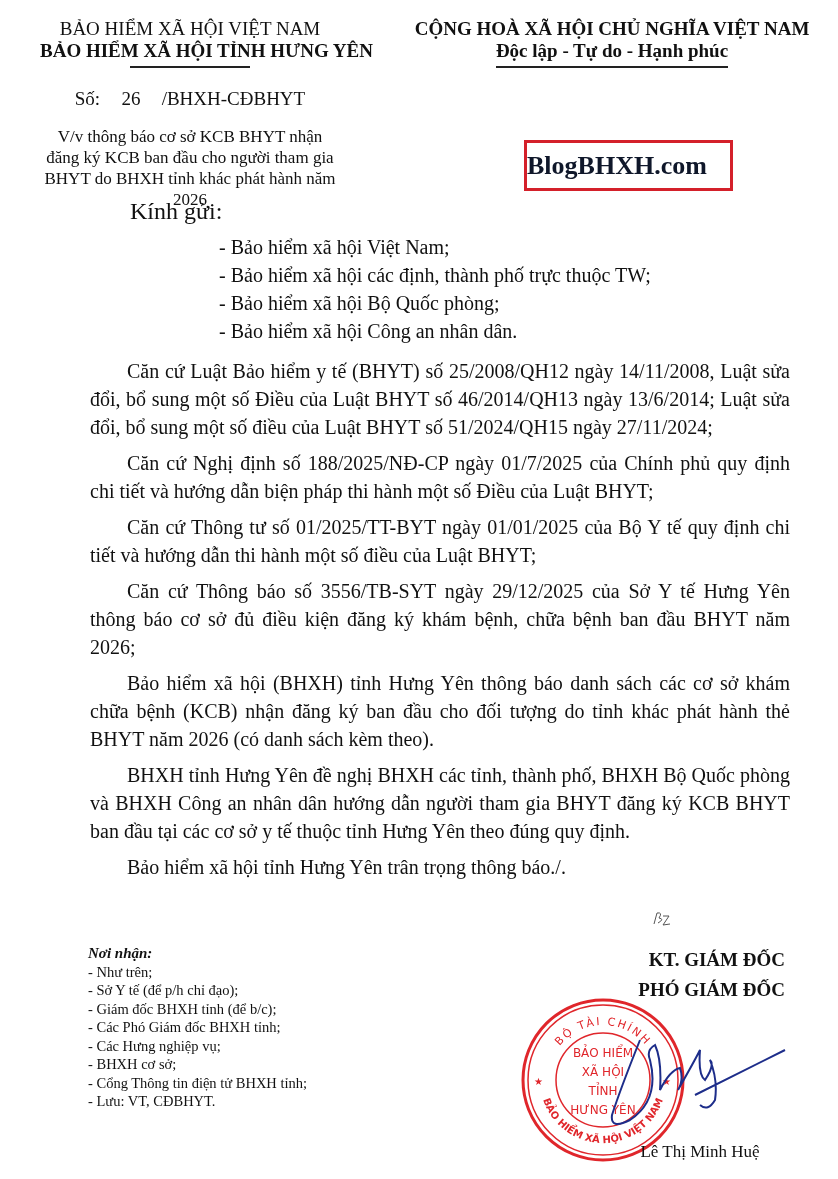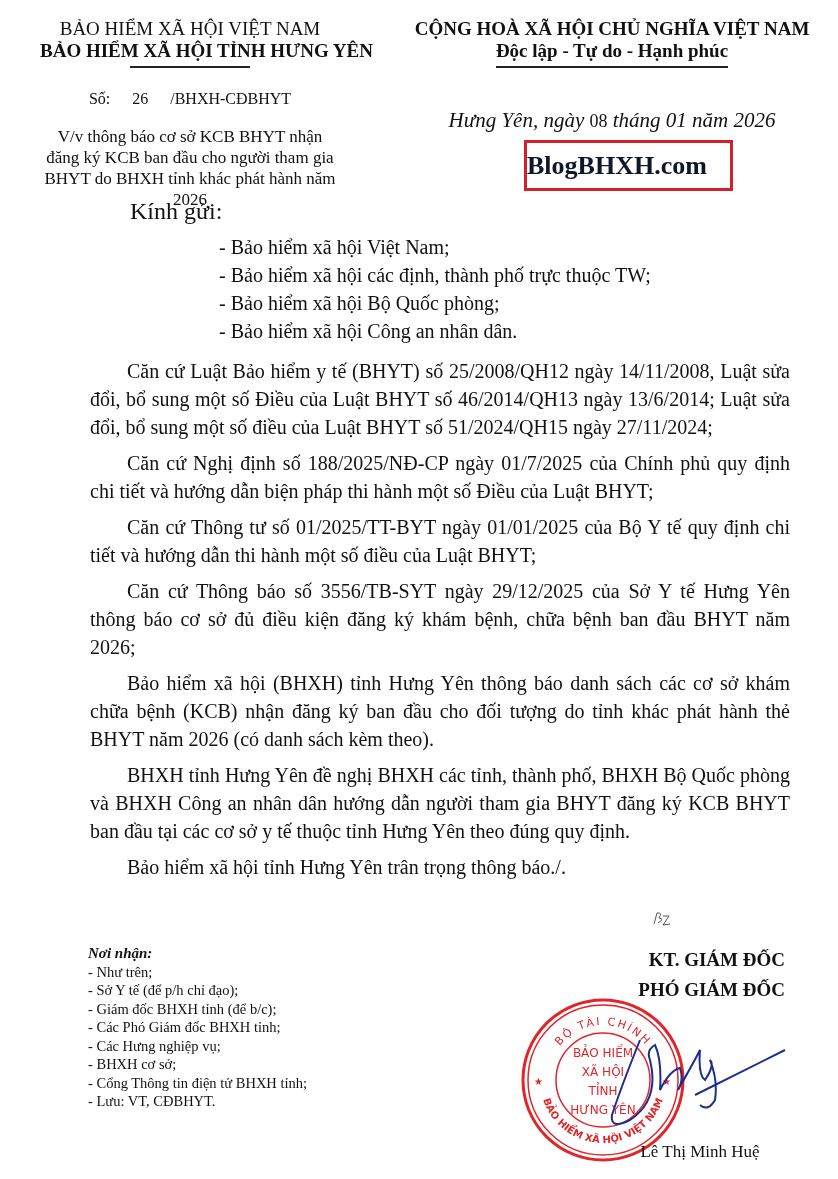--- a/index.html
+++ b/index.html
@@ -7,21 +7,21 @@
     width:838px; height:1179px; background:#ffffff; position:relative; overflow:hidden;
     font-family:"Liberation Serif","DejaVu Serif",serif; color:#111;
   }
   .abs { position:absolute; }
   .center { text-align:center; }
   .hdr-left { left:40px; top:18px; width:300px; }
   .hdr-right { left:402px; top:18px; width:420px; }
   .l1 { font-size:19px; line-height:22px; white-space:nowrap; }
   .l2b { font-size:19px; line-height:22px; font-weight:bold; white-space:nowrap; }
   .rule { height:1.5px; background:#222; margin:4px auto 0; }
-  .so { font-size:16px; line-height:22px; margin-top:20px; white-space:nowrap; }
+  .so { font-size:19px; line-height:22px; margin-top:20px; white-space:nowrap; }
   .so .num { display:inline-block; width:52px; text-align:center; }
   .vv { font-size:17px; line-height:21px; margin-top:16px; }
   .date { font-size:21px; font-style:italic; margin-top:40px; white-space:nowrap; }
   .date .dnum { font-style:normal; font-size:18px; }
   .blog {
     left:524px; top:140px; width:203px; height:45px; border:3px solid #d4202a;
     color:#0f172a; font-weight:bold; font-size:26px; line-height:45px; text-align:left;
   }
   .kinhgui { left:130px; top:198px; font-size:24px; }
   .recips { left:219px; top:233px; font-size:20px; line-height:28px; }
@@ -47,25 +47,20 @@
     <span class="num">26</span>
     <span>/BHXH-CĐBHYT</span>
   </div>
   <div class="vv">V/v thông báo cơ sở KCB BHYT nhận đăng ký KCB ban đầu cho người tham gia BHYT do BHXH tỉnh khác phát hành năm 2026</div>
 </div>
 
 <div class="abs hdr-right center">
   <div class="l2b">CỘNG HOÀ XÃ HỘI CHỦ NGHĨA VIỆT NAM</div>
   <div class="l2b">Độc lập - Tự do - Hạnh phúc</div>
   <div class="rule" style="width:232px"></div>
-  <div class="date">
-    <span>Hưng Yên, ngày</span>
-    <span class="dnum">08</span>
-    <span>tháng 01 năm 2026</span>
-  </div>
 </div>
 
 <div class="abs blog">BlogBHXH.com</div>
 
 <div class="abs kinhgui">Kính gửi:</div>
 <div class="abs recips">
   <div>- Bảo hiểm xã hội Việt Nam;</div>
   <div>- Bảo hiểm xã hội các định, thành phố trực thuộc TW;</div>
   <div>- Bảo hiểm xã hội Bộ Quốc phòng;</div>
   <div>- Bảo hiểm xã hội Công an nhân dân.</div>

